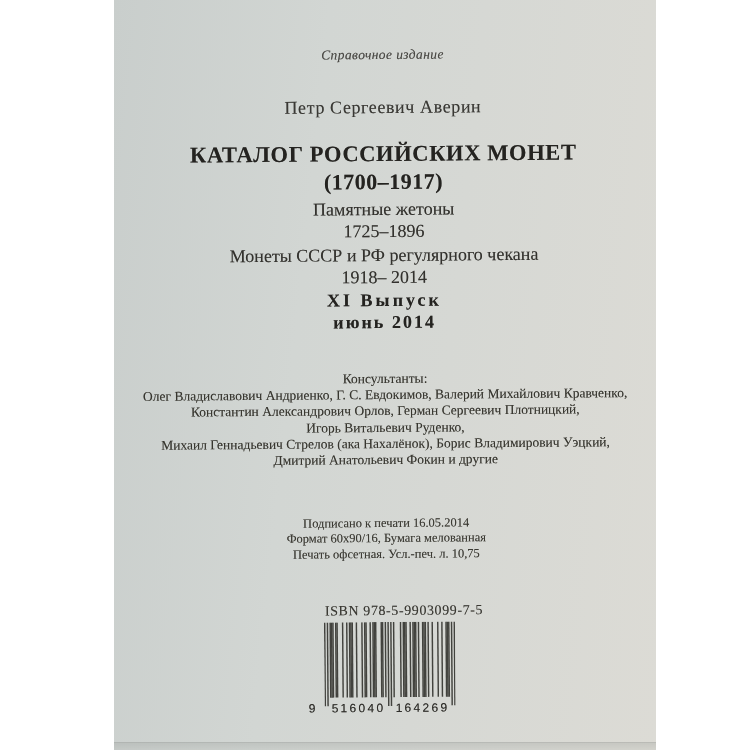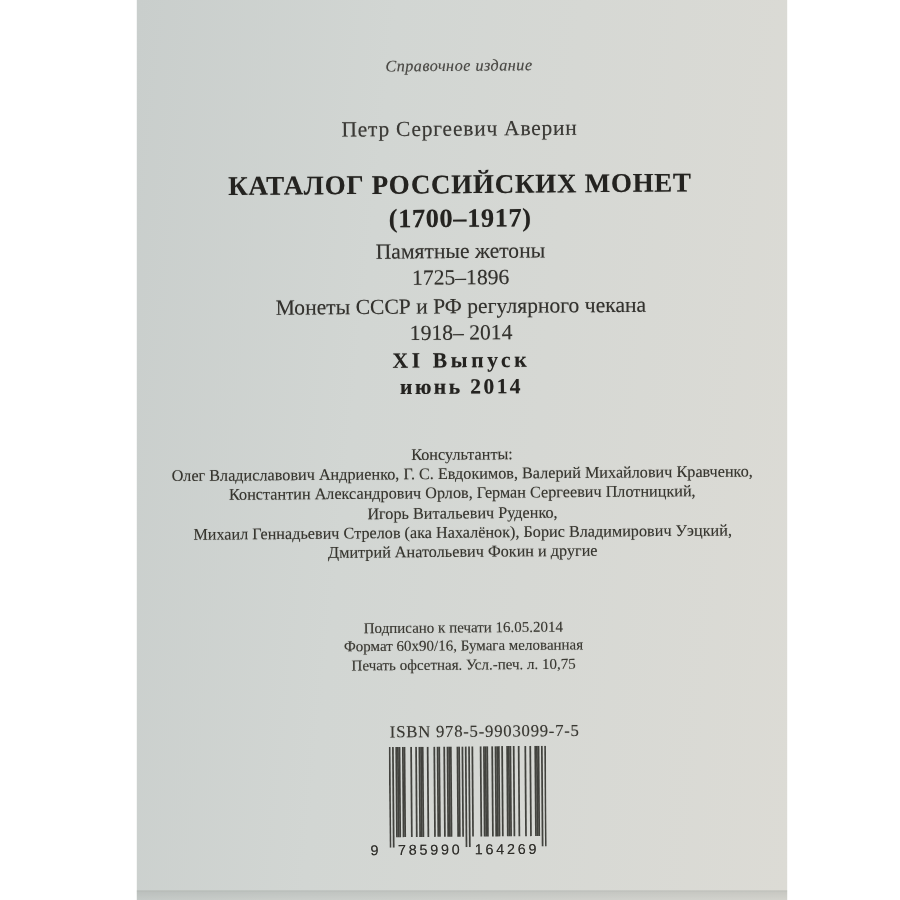--- a/index.html
+++ b/index.html
@@ -161,20 +161,20 @@
             <rect x="78" y="0" width="1.05" height="77" fill="#2e2d29" fill-opacity="0.88"></rect>
             <rect x="82" y="0" width="1.05" height="77" fill="#2e2d29" fill-opacity="0.88"></rect>
             <rect x="85" y="0" width="1.05" height="77" fill="#2e2d29" fill-opacity="0.88"></rect>
             <rect x="88" y="0" width="1.05" height="77" fill="#2e2d29" fill-opacity="0.88"></rect>
             <rect x="89" y="0" width="1.05" height="77" fill="#2e2d29" fill-opacity="0.88"></rect>
             <rect x="90" y="0" width="1.05" height="77" fill="#2e2d29" fill-opacity="0.88"></rect>
             <rect x="92" y="0" width="1.05" height="86" fill="#2e2d29" fill-opacity="0.88"></rect>
             <rect x="94" y="0" width="1.05" height="86" fill="#2e2d29" fill-opacity="0.88"></rect>
           </svg>
         <span class="bc-digit bc-d0">9</span>
-        <span class="bc-group bc-g1">785990</span>
+        <span class="bc-group bc-g1">516040</span>
         <span class="bc-group bc-g2">164269</span>
       </div>
 
     </div>
     <div class="page-bottom-edge"></div>
   </div>
 </div>
 
 </body></html>

